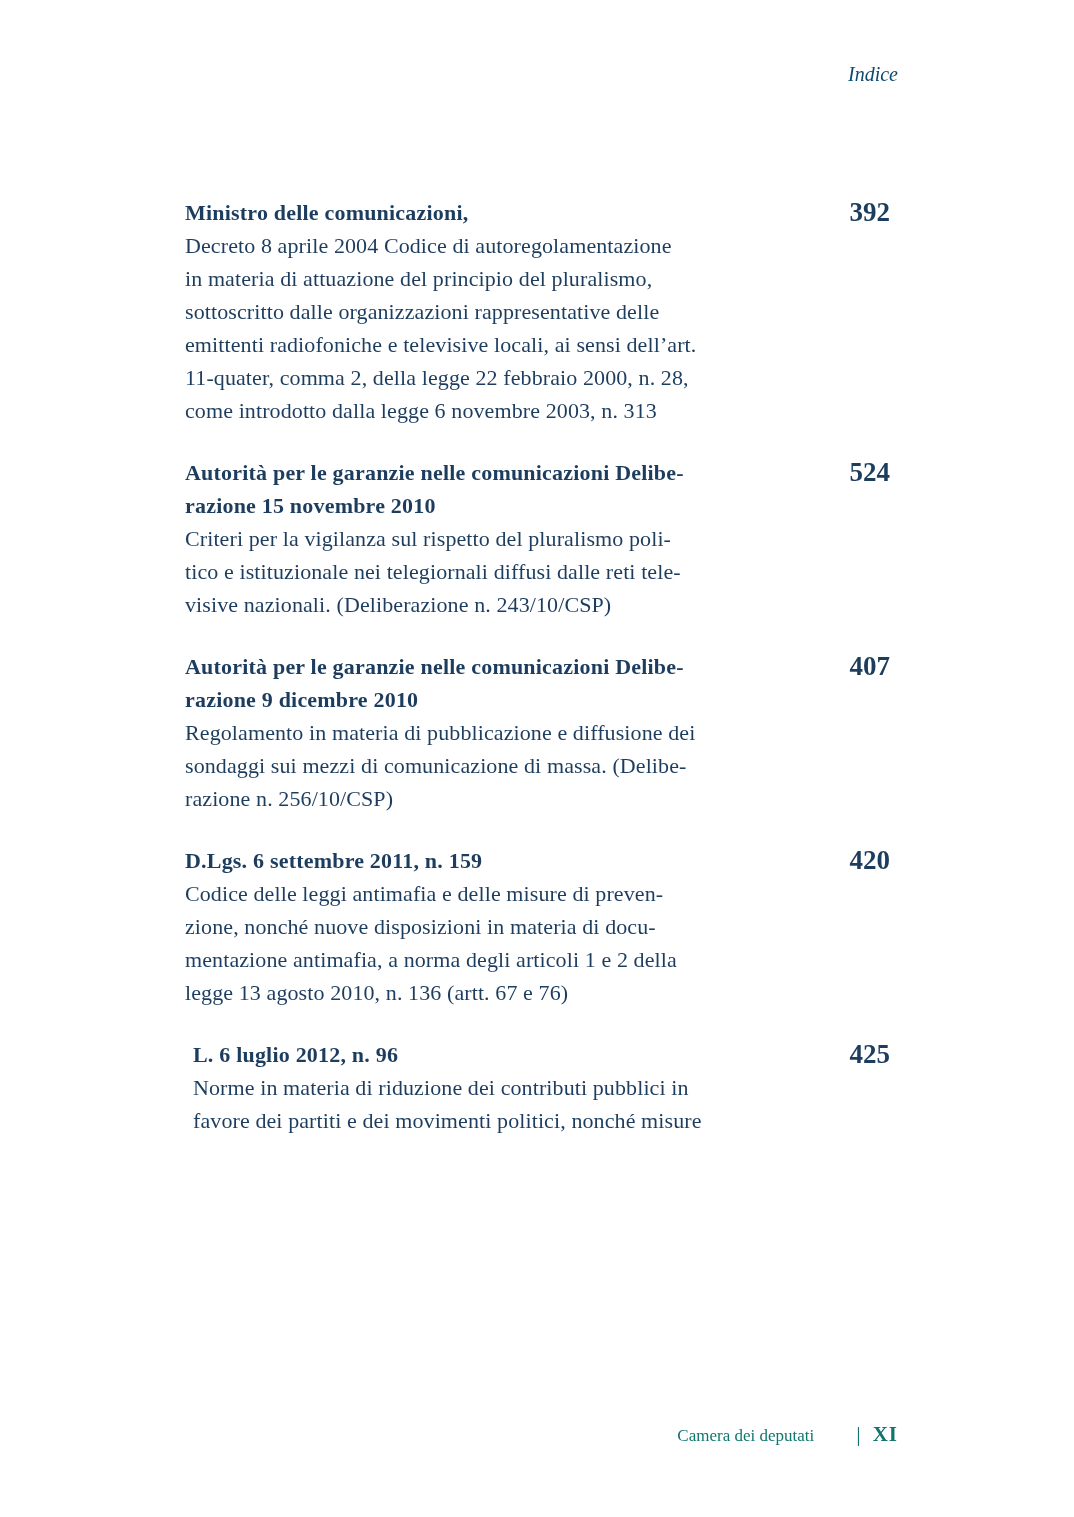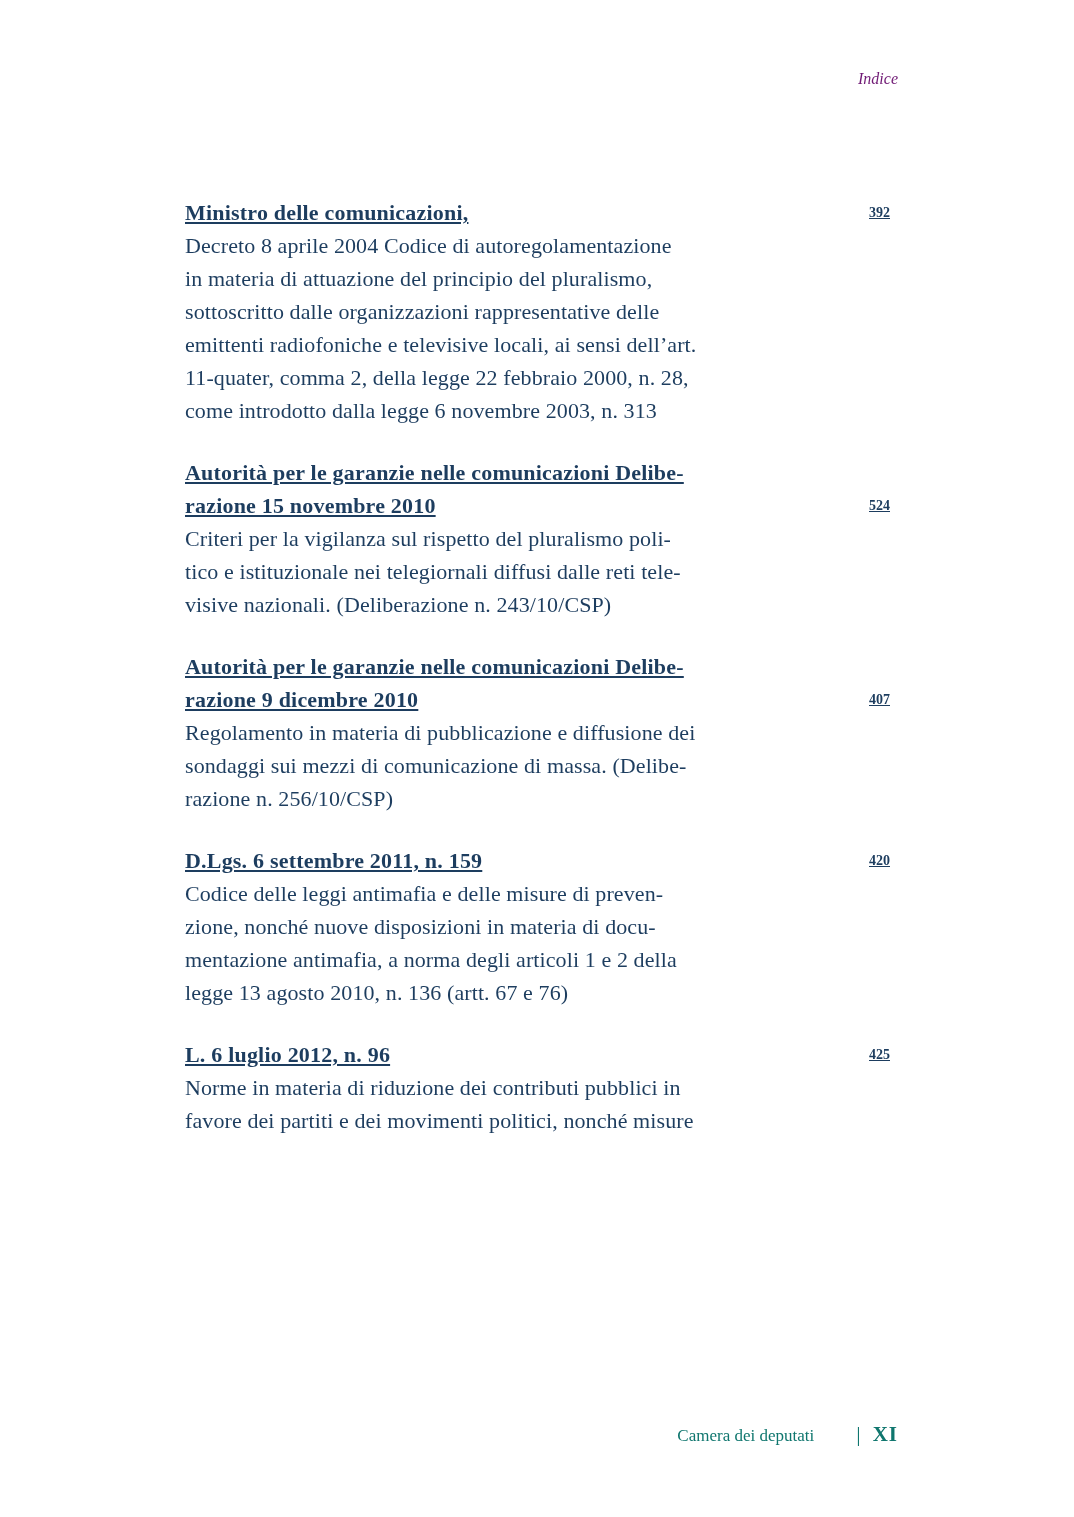--- a/index.html
+++ b/index.html
@@ -11,55 +11,55 @@
     position: relative;
     width: 1074px;
     height: 1517px;
     background: #ffffff;
     font-family: "Liberation Serif", serif;
     color: #1d3d5f;
     overflow: hidden;
   }
   .running-head {
     position: absolute;
-    top: 70px;
+    top: 63px;
     right: 176px;
     font-style: italic;
-    font-size: 16px;
-    color: #701a75;
+    font-size: 20px;
+    color: #0c4a6e;
   }
   .content {
     position: absolute;
     top: 196px;
     left: 185px;
     right: 184px;
   }
   .entry {
     margin-bottom: 29px;
   }
   .entry:last-child {
     margin-bottom: 0;
+    margin-left: 8px;
   }
   .entry-head {
     display: flex;
     justify-content: space-between;
-    align-items: flex-end;
-    text-decoration: underline;
+    align-items: flex-start;
   }
   .entry-title {
     font-weight: bold;
     font-size: 22px;
     line-height: 33px;
     white-space: pre-line;
     max-width: 620px;
     letter-spacing: 0.2px;
   }
   .entry-page {
     font-weight: bold;
-    font-size: 14px;
+    font-size: 27px;
     line-height: 33px;
     text-align: right;
     flex: 0 0 auto;
     padding-left: 20px;
   }
   .entry-desc {
     font-size: 22px;
     line-height: 33px;
     white-space: pre-line;
     max-width: 640px;

